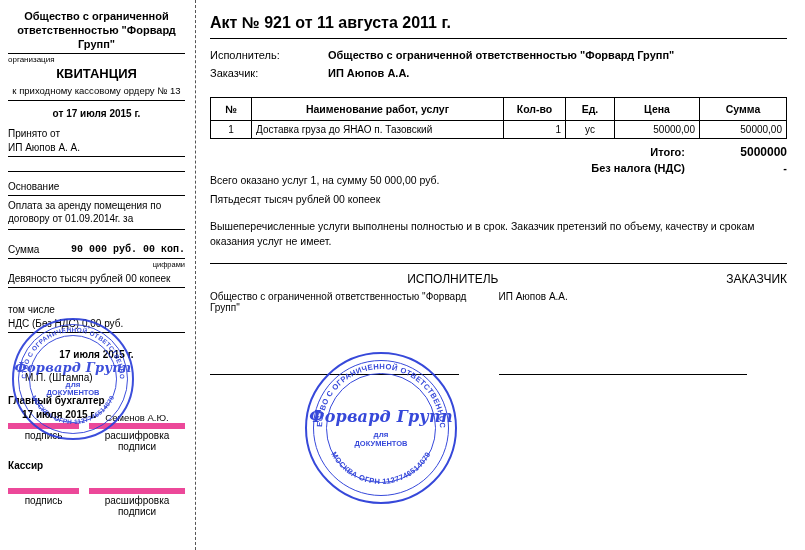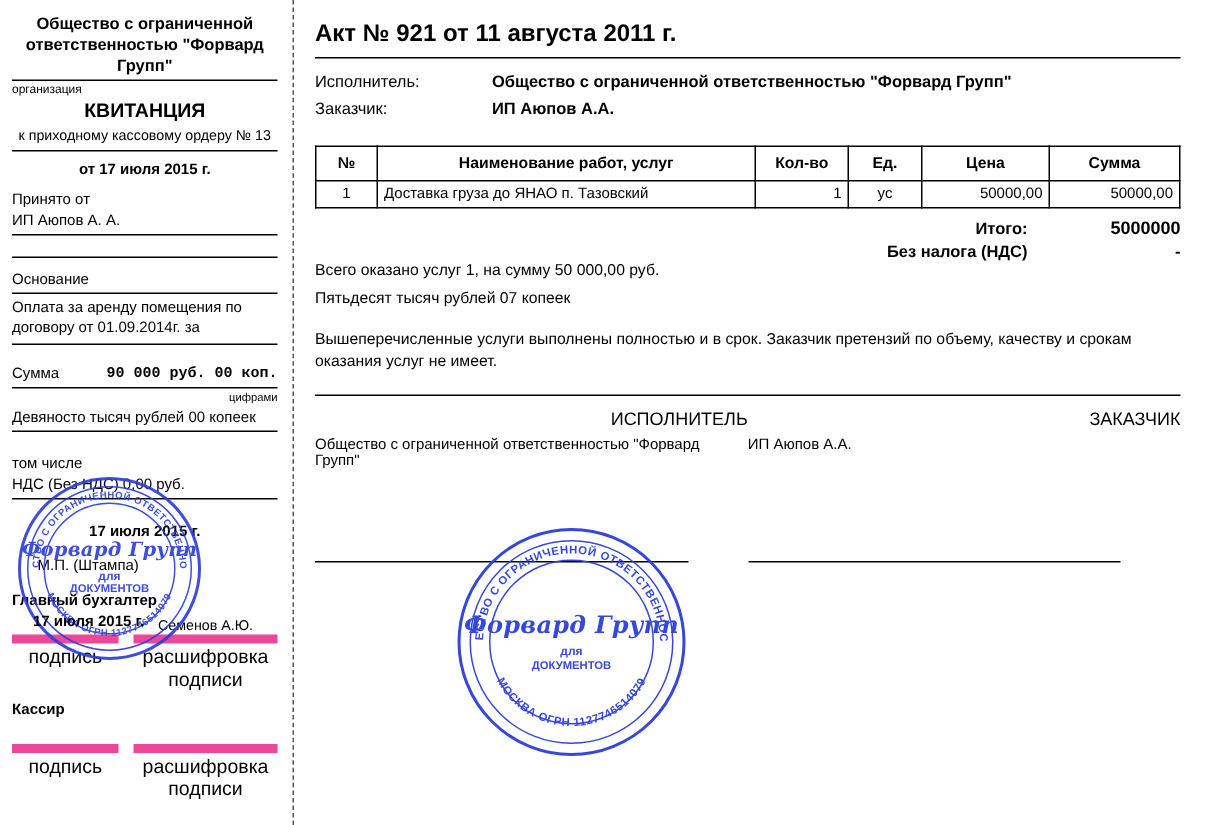--- a/index.html
+++ b/index.html
@@ -101,21 +101,21 @@
     margin-top: 14px;
   }
   .sig-col {
     flex: 1;
   }
   .sig-col .ln {
     border-bottom: 6px solid #ec4899;
     height: 11px;
   }
   .sig-col .cap {
-    font-size: 13px;
+    font-size: 10px;
     text-align: center;
     margin-top: 1px;
   }
   .sig-col.wide { flex: 1.35; }
 
   
   .akt {
     position: absolute;
     left: 196px;
     top: 0;
@@ -422,21 +422,21 @@
         <div class="tlab">Итого:</div>
         <div class="tval">5000000</div>
       </div>
       <div class="trow" style="margin-top:3px;">
         <div class="tlab">Без налога (НДС)</div>
         <div class="tval small">-</div>
       </div>
     </div>
 
     <div class="after">Всего оказано услуг 1, на сумму 50 000,00 руб.</div>
-    <div class="after b" style="margin-top:7px;">Пятьдесят тысяч рублей 07 копеек</div>
+    <div class="after b" style="margin-top:7px;">Пятьдесят тысяч рублей 00 копеек</div>
 
     <div class="note">Вышеперечисленные услуги выполнены полностью и в срок. Заказчик претензий по объему, качеству и срокам оказания услуг не имеет.</div>
 
     <div class="akt-hr2"></div>
 
     <div class="sign-head">
       <div class="col">ИСПОЛНИТЕЛЬ</div>
       <div class="col">ЗАКАЗЧИК</div>
     </div>
     <div class="sign-sub">

